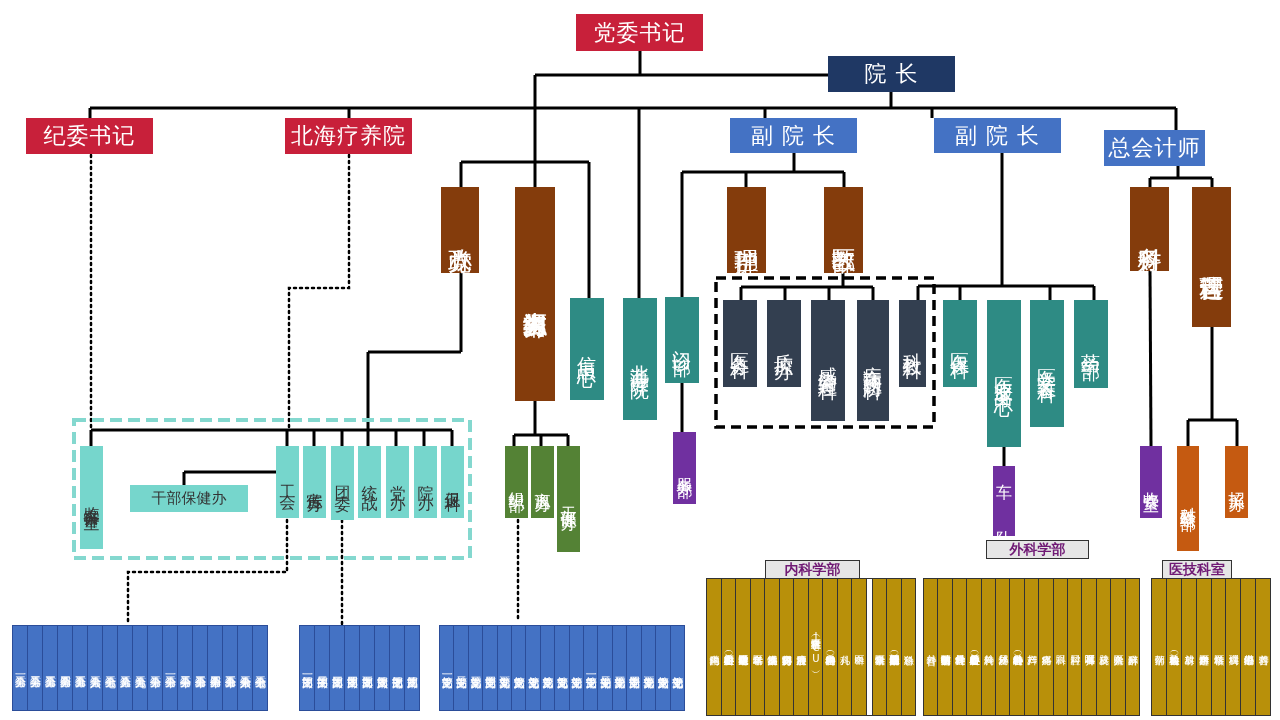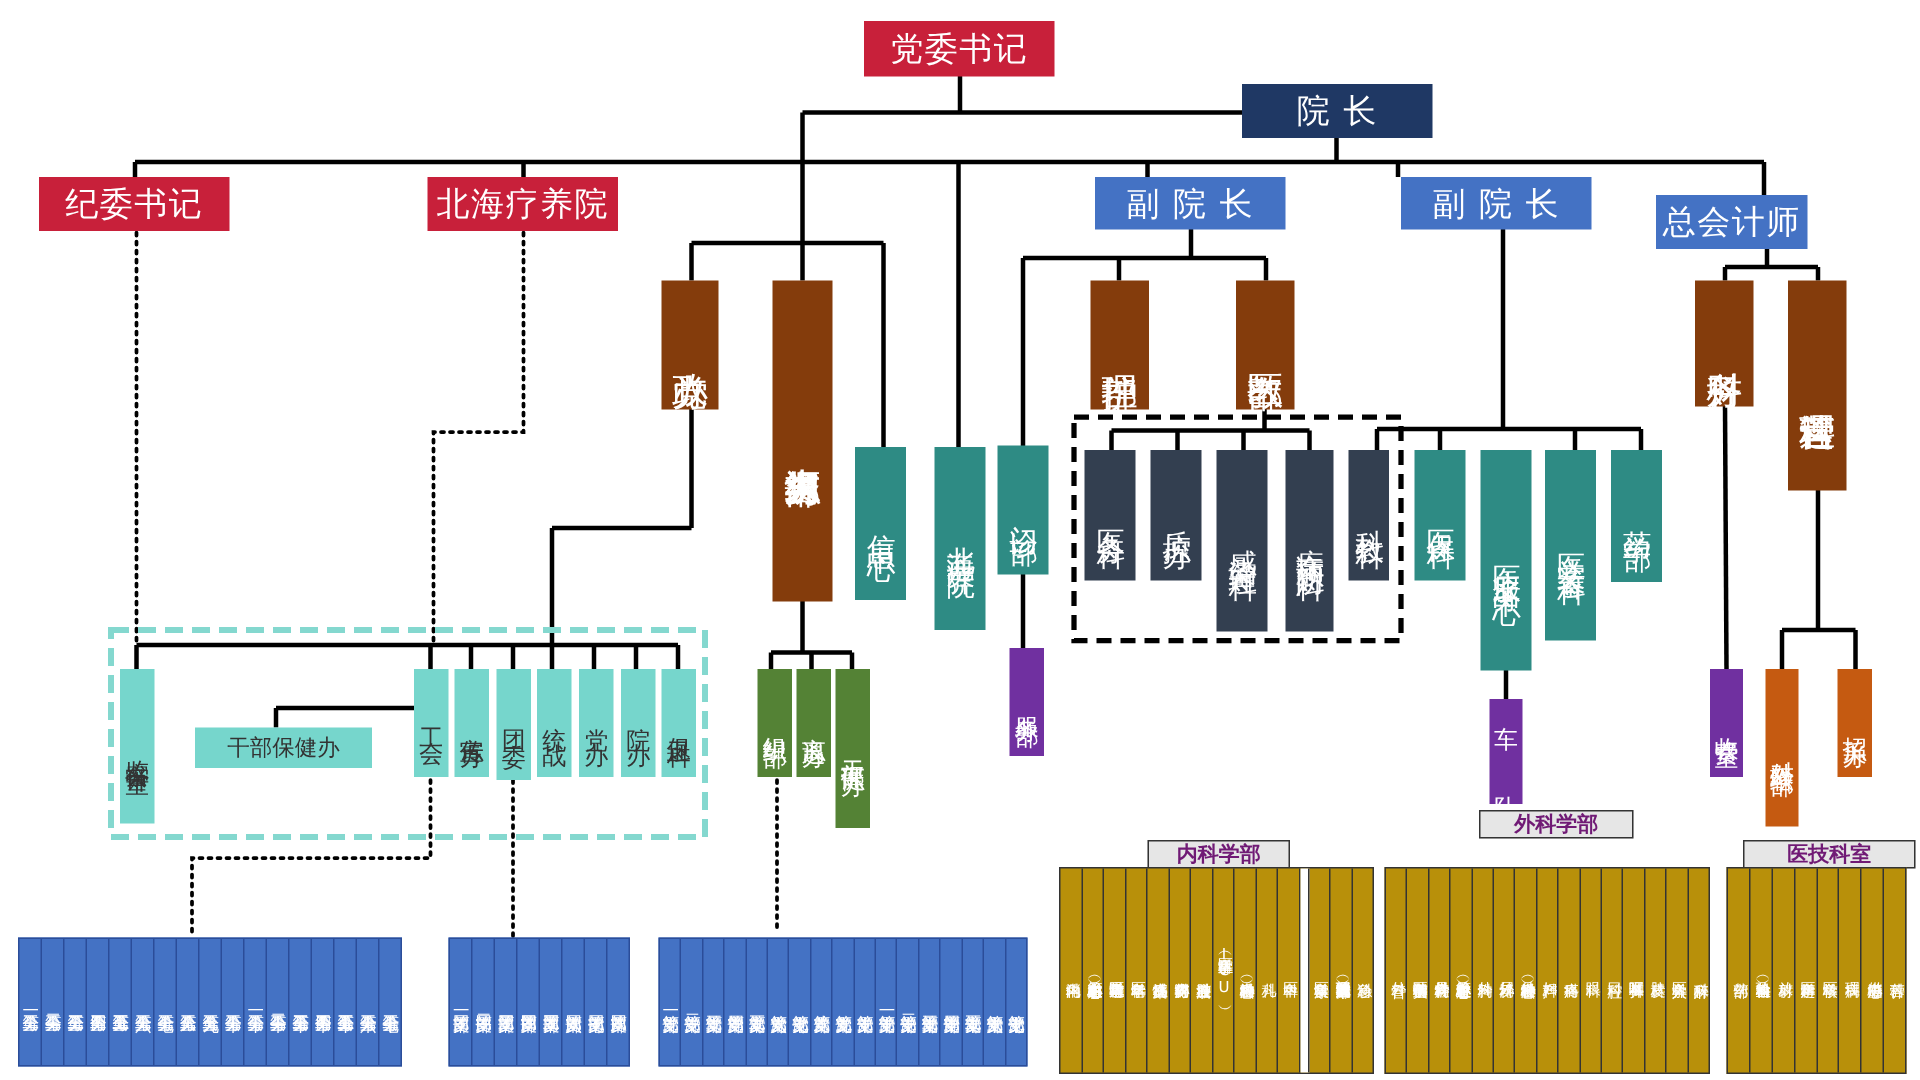--- a/index.html
+++ b/index.html
@@ -249,21 +249,21 @@
     <div class="cell">妇产科</div>
     <div class="cell">疼痛科</div>
     <div class="cell">眼科</div>
     <div class="cell">口腔科</div>
     <div class="cell">耳鼻咽喉科</div>
     <div class="cell">皮肤科</div>
     <div class="cell">介入医学科</div>
     <div class="cell">麻醉科</div>
   </div>
 
-<div class="dept-title" style="left:1162px;top:560px;width:115px;height:19px;">医技科室</div>
+<div class="dept-title" style="left:1162px;top:560px;width:70px;height:19px;">医技科室</div>
 <div class="dept" id="mt-dept" style="left:1151px;top:578px;width:120px;height:138px;">
     <div class="cell">药学部</div>
     <div class="cell">检验科（输血科）</div>
     <div class="cell">放射科</div>
     <div class="cell">超声医学科</div>
     <div class="cell">核医学科</div>
     <div class="cell">病理科</div>
     <div class="cell">消毒供应中心</div>
     <div class="cell">营养科</div>
   </div>

